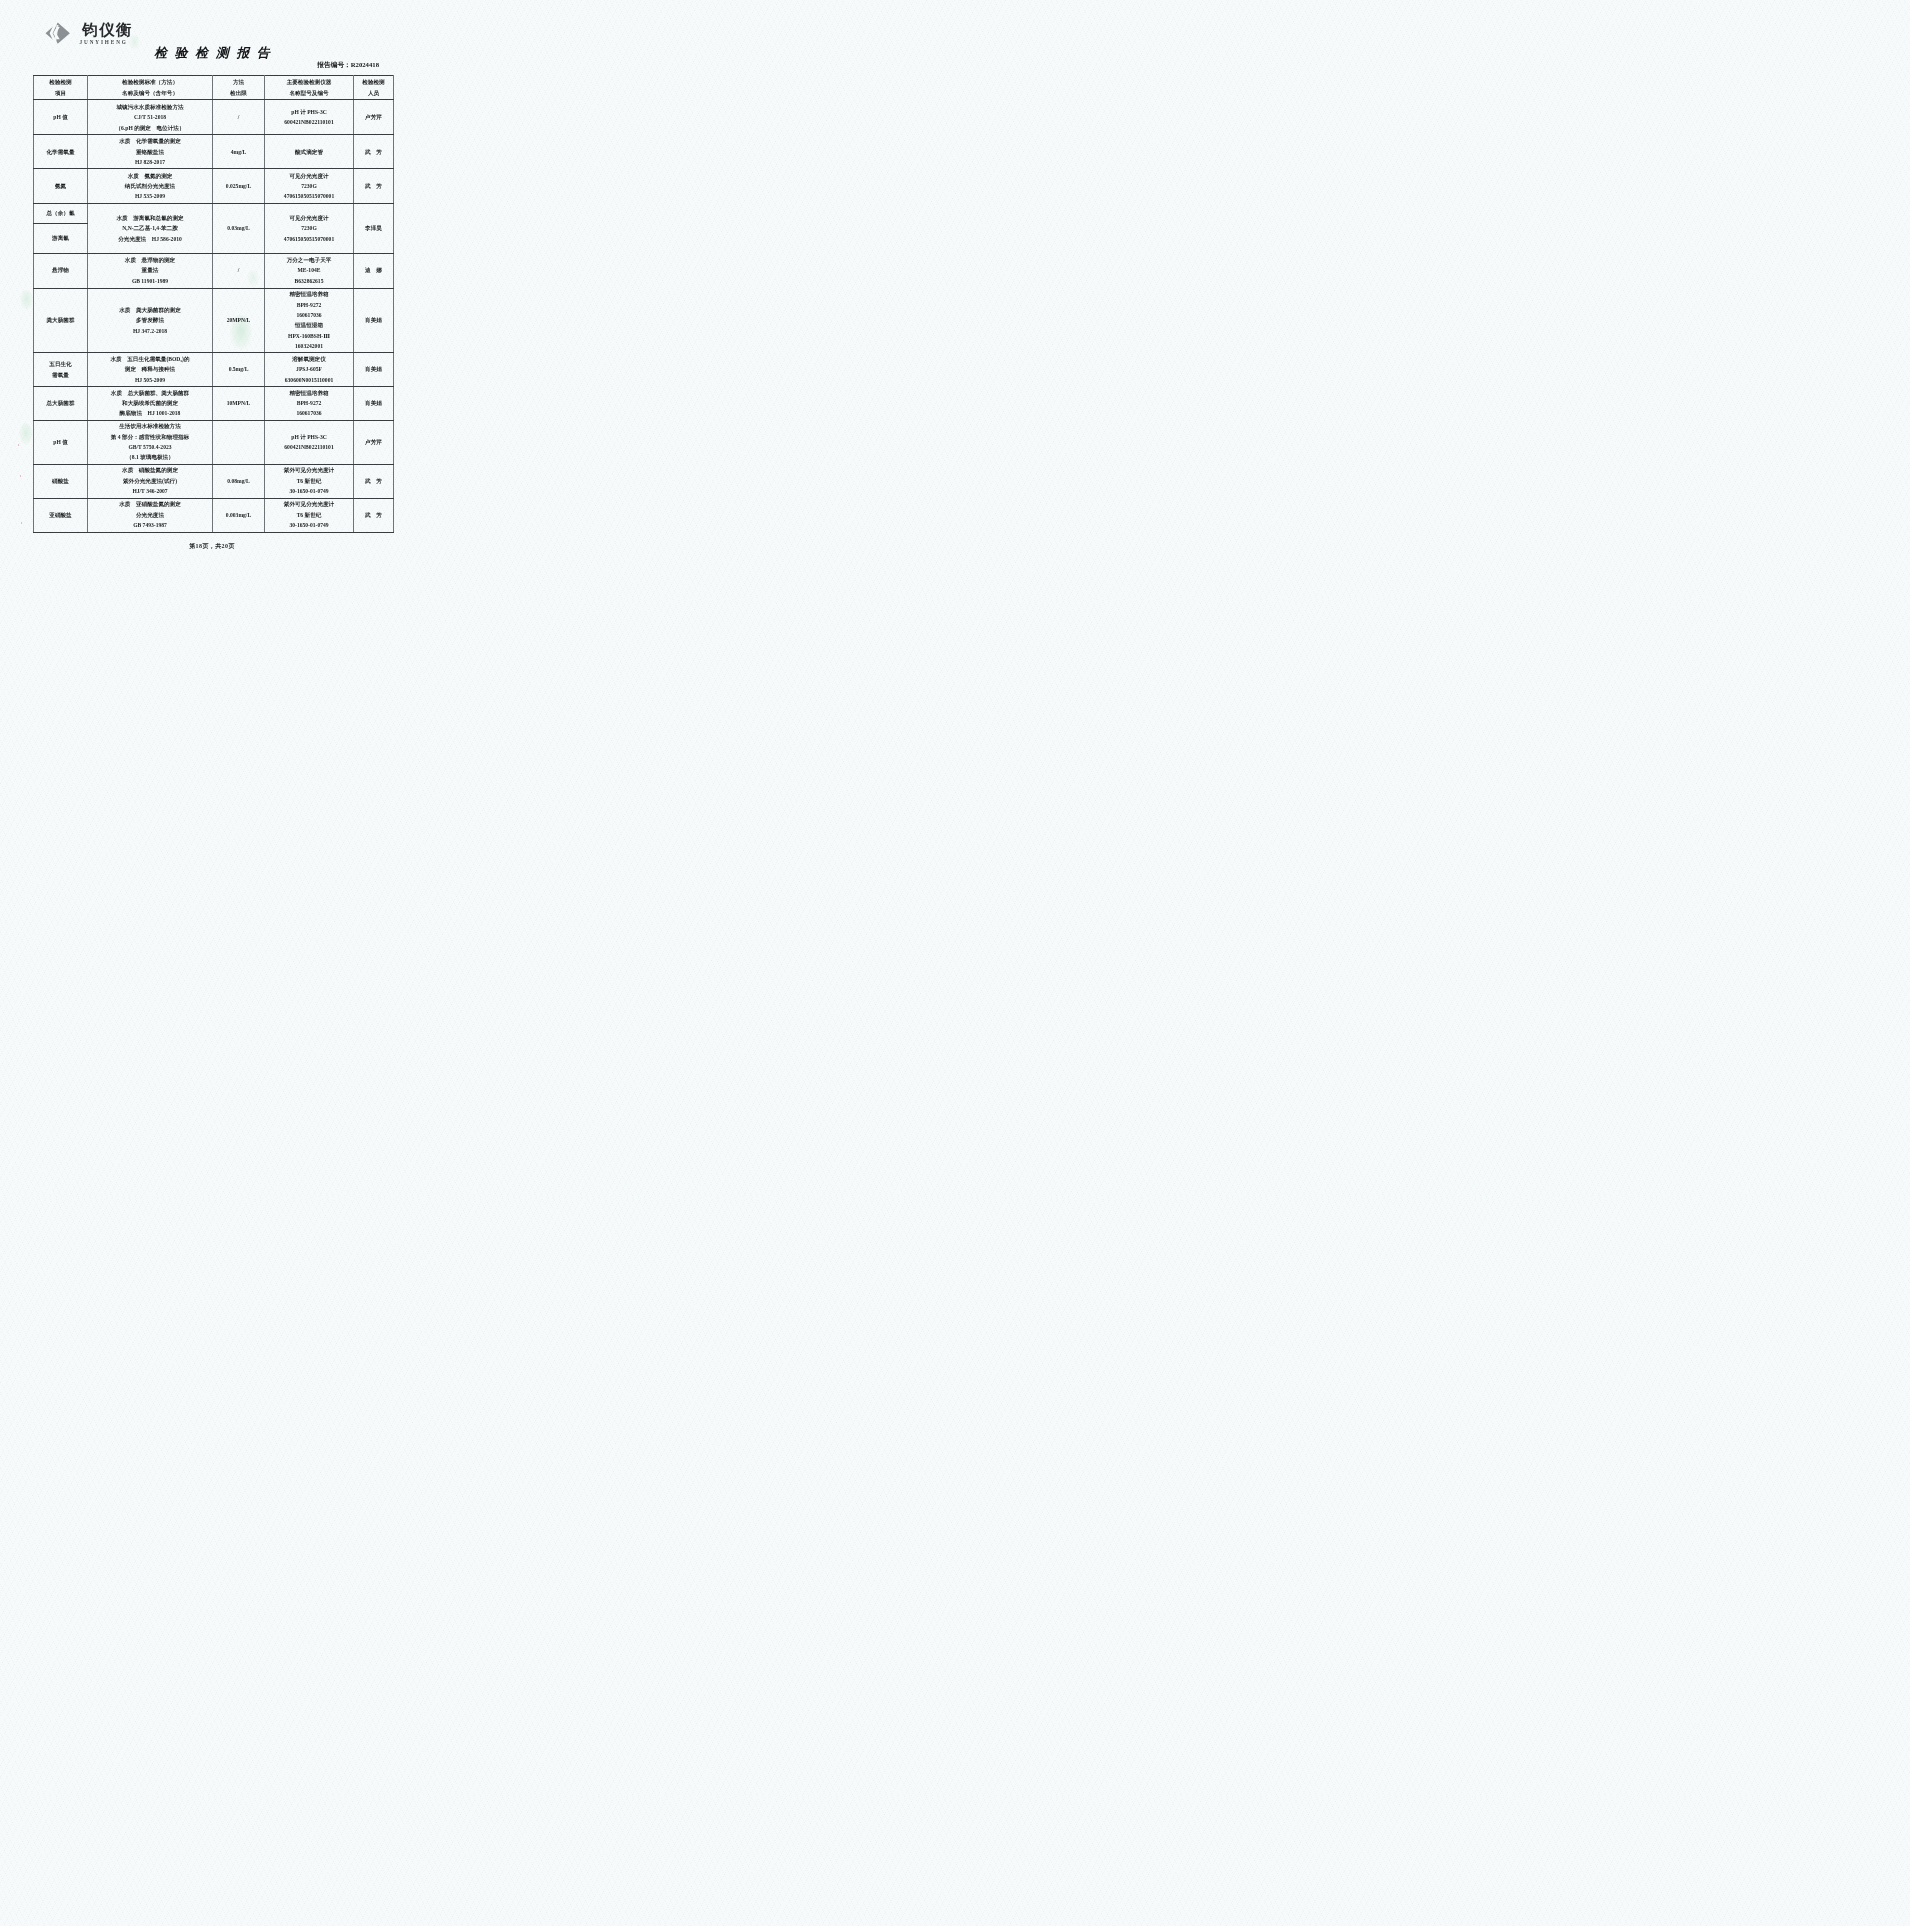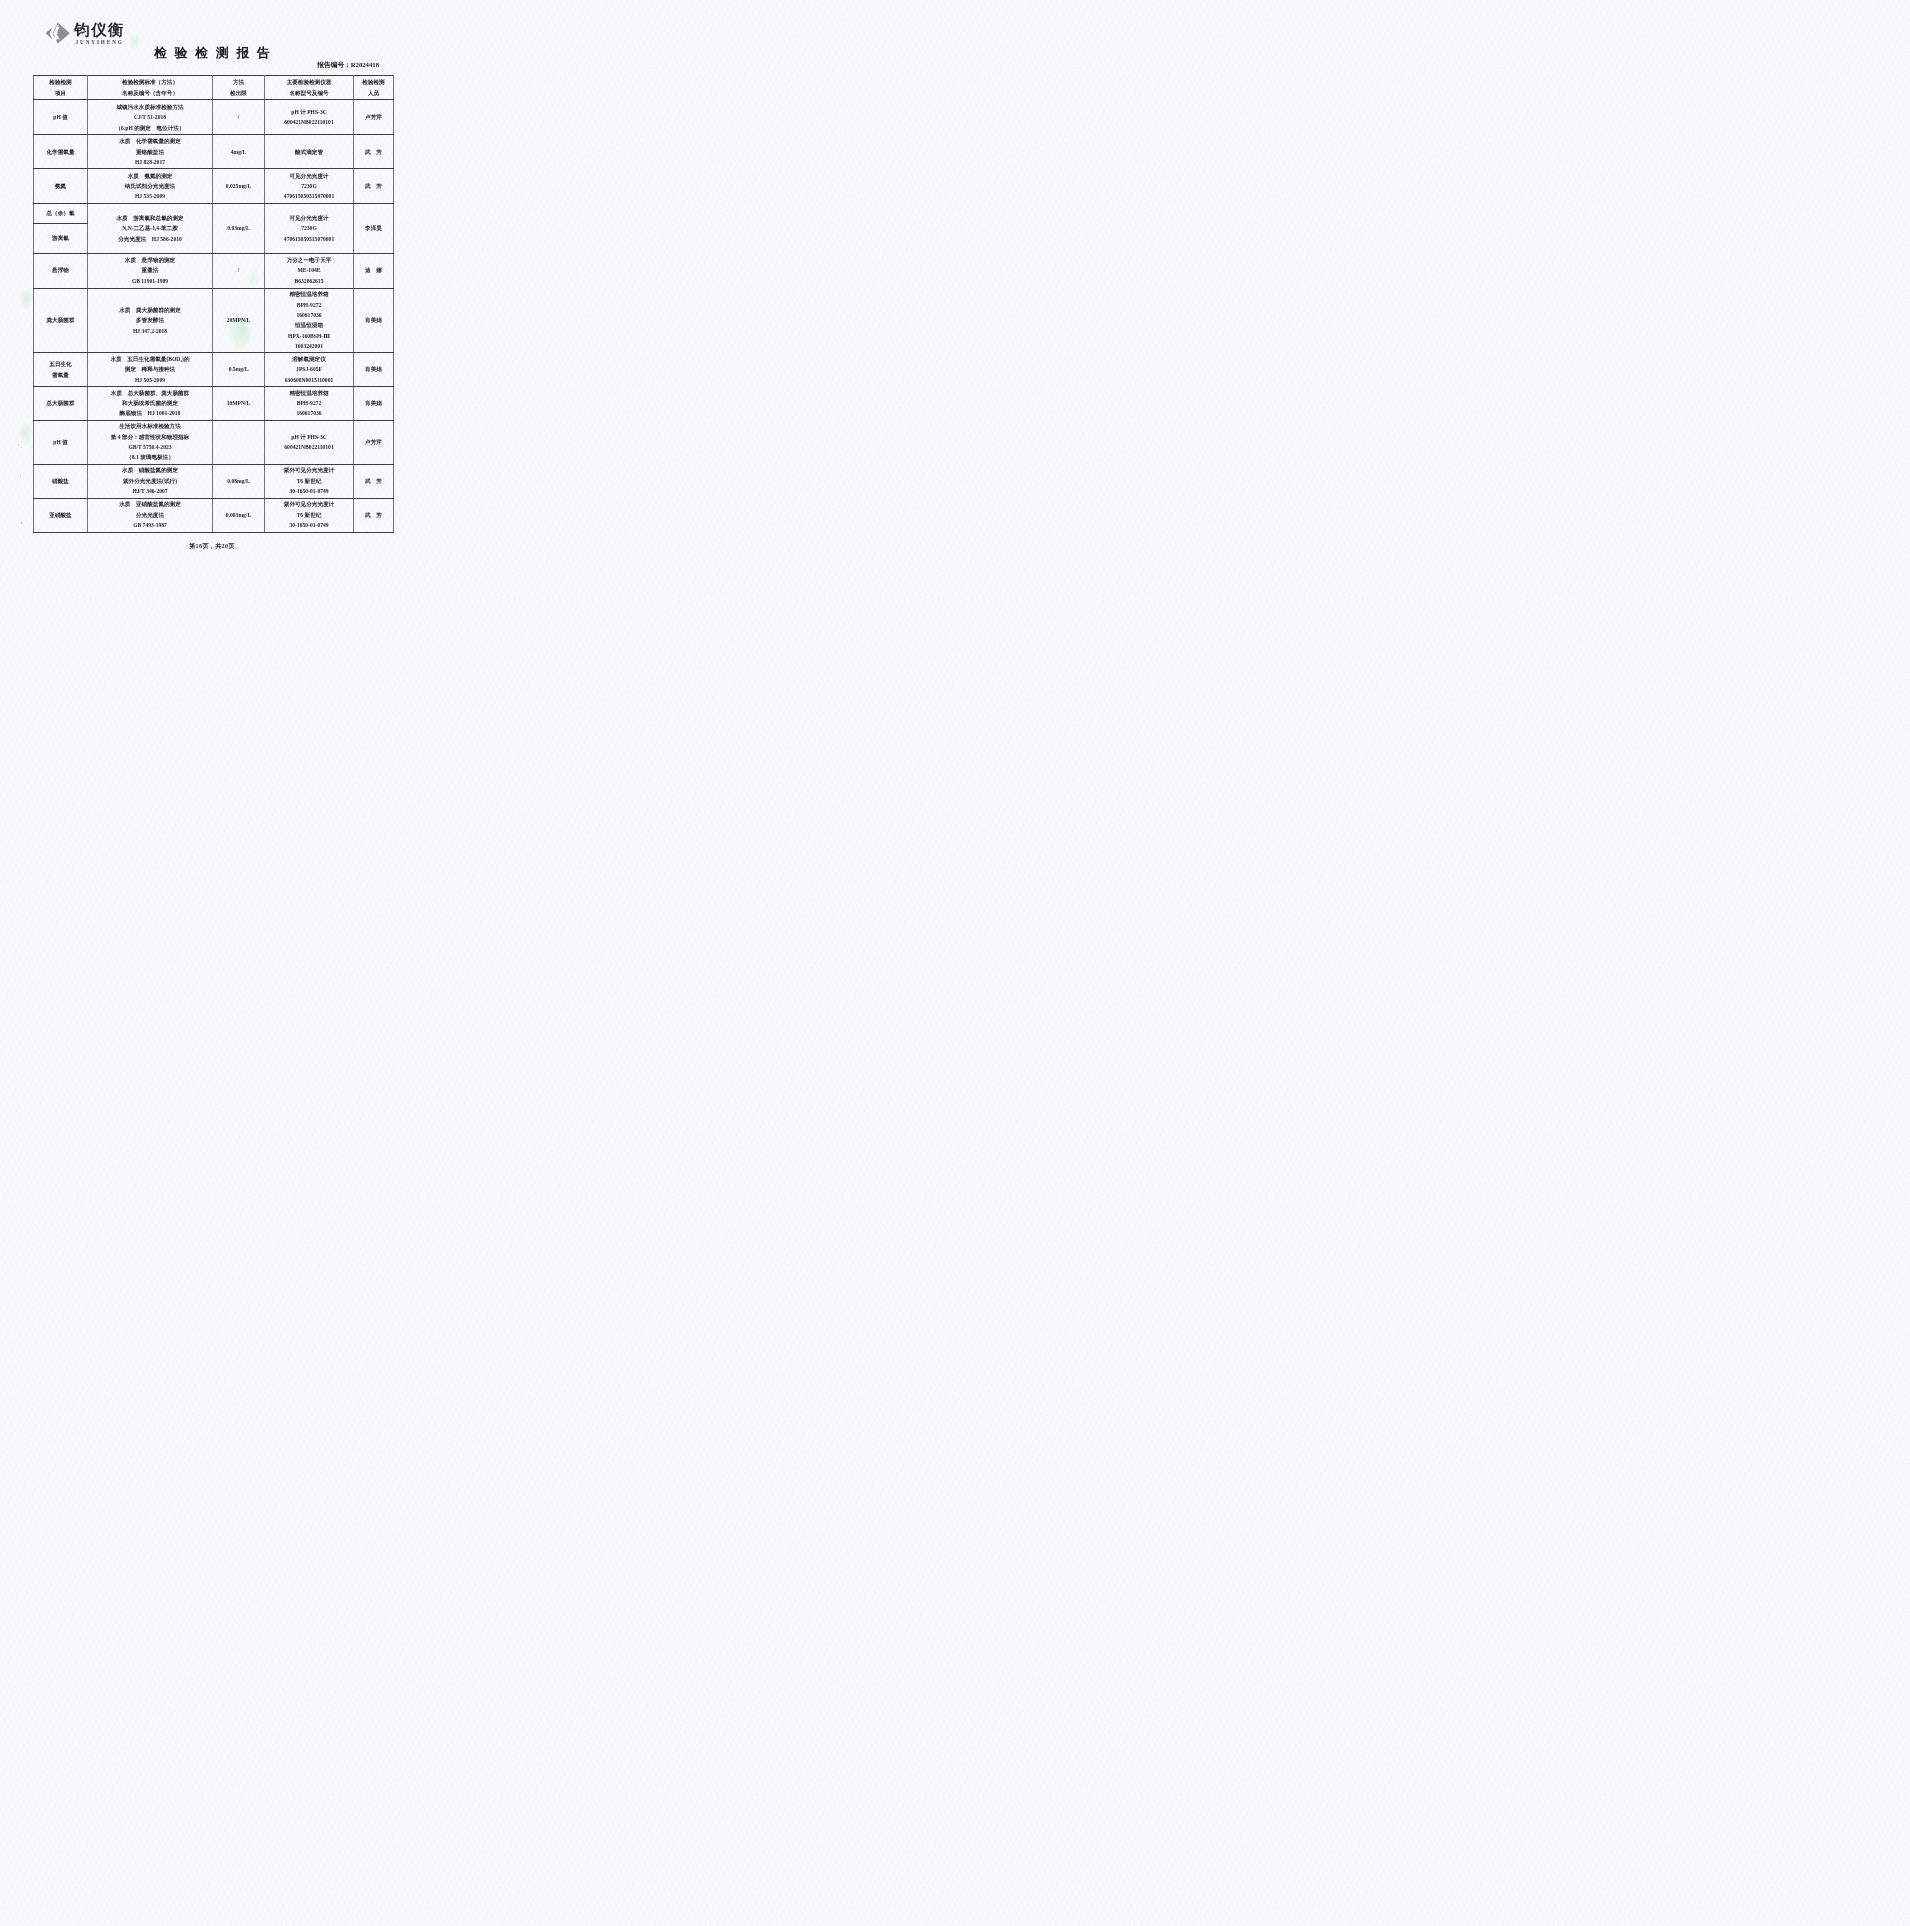--- a/index.html
+++ b/index.html
@@ -33,25 +33,25 @@
   .wm-b4{left:129px;top:35px;width:10.8px;height:15.4px;opacity:.35;}
   .wm-b5{left:247px;top:270px;width:11.6px;height:17px;opacity:.3;}
   .speck{position:absolute;width:1.5px;height:2.3px;border-radius:50%;background:rgba(214,110,134,0.55);}
   .sp1{left:19.6px;top:475px;}
   .sp2{left:18px;top:444px;width:1.2px;height:1.5px;}
   .sp3{left:21px;top:522px;width:1.2px;height:1.9px;}
   
   .logo-wrap{left:45px;top:22.3px;display:flex;align-items:flex-start;gap:3.9px;}
   .logo-mark{width:25.4px;height:22.3px;flex:0 0 auto;}
   .logo-text-col{display:flex;flex-direction:column;align-items:center;}
-  .logo-cn{font-size:15.4px;font-weight:700;letter-spacing:1.5px;color:#27292c;line-height:1.05;}
+  .logo-cn{font-size:15.4px;font-weight:700;letter-spacing:1.5px;color:#27292c;line-height:1.05;margin-left:8px;}
   .logo-en{font-size:5.2px;font-weight:700;letter-spacing:1.9px;color:#45494e;margin-top:0.8px;}
   
   .doc-title{left:0;top:45px;width:100%;text-align:center;
-    font-size:12.7px;font-weight:700;letter-spacing:0.62em;text-indent:0.62em;color:#141619;}
+    font-size:12.7px;font-weight:700;letter-spacing:0.62em;text-indent:0.62em;color:#141619;font-style:italic;}
   .report-no{right:45px;top:61px;font-size:6.7px;font-weight:700;color:#141619;}
   
   table.rpt{position:absolute;left:33px;top:75px;width:360px;
     border-collapse:collapse;table-layout:fixed;}
   .rpt th,.rpt td{
     border-left:0.4px solid var(--border-light);
     border-right:0.4px solid var(--border-light);
     border-top:0.8px solid var(--border-dark);
     border-bottom:0.8px solid var(--border-dark);
     vertical-align:middle;text-align:center;

